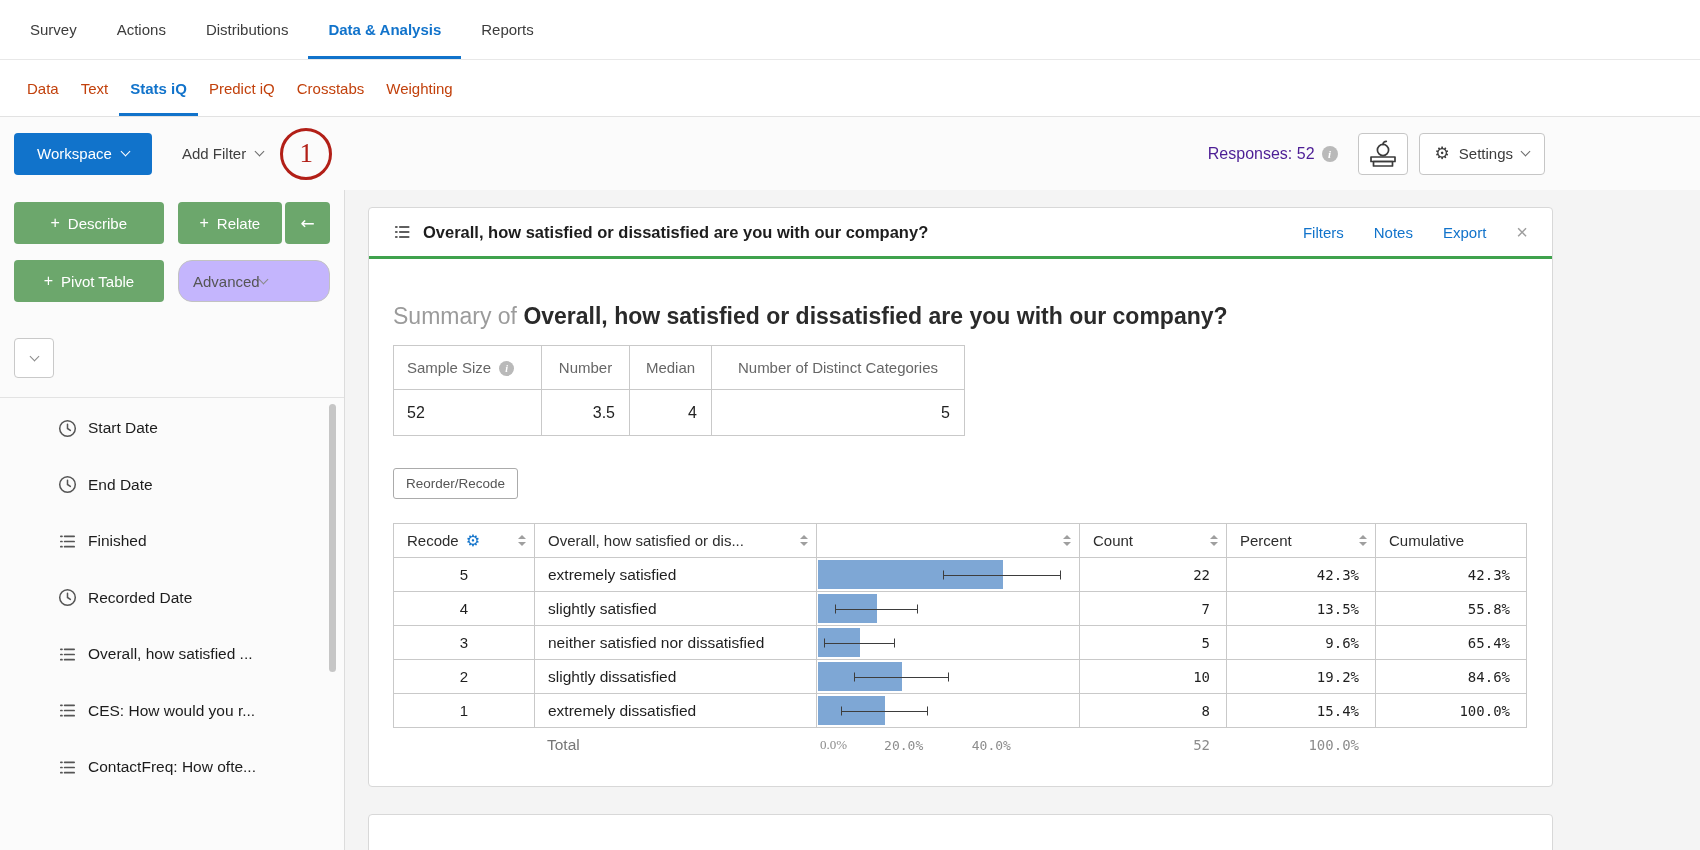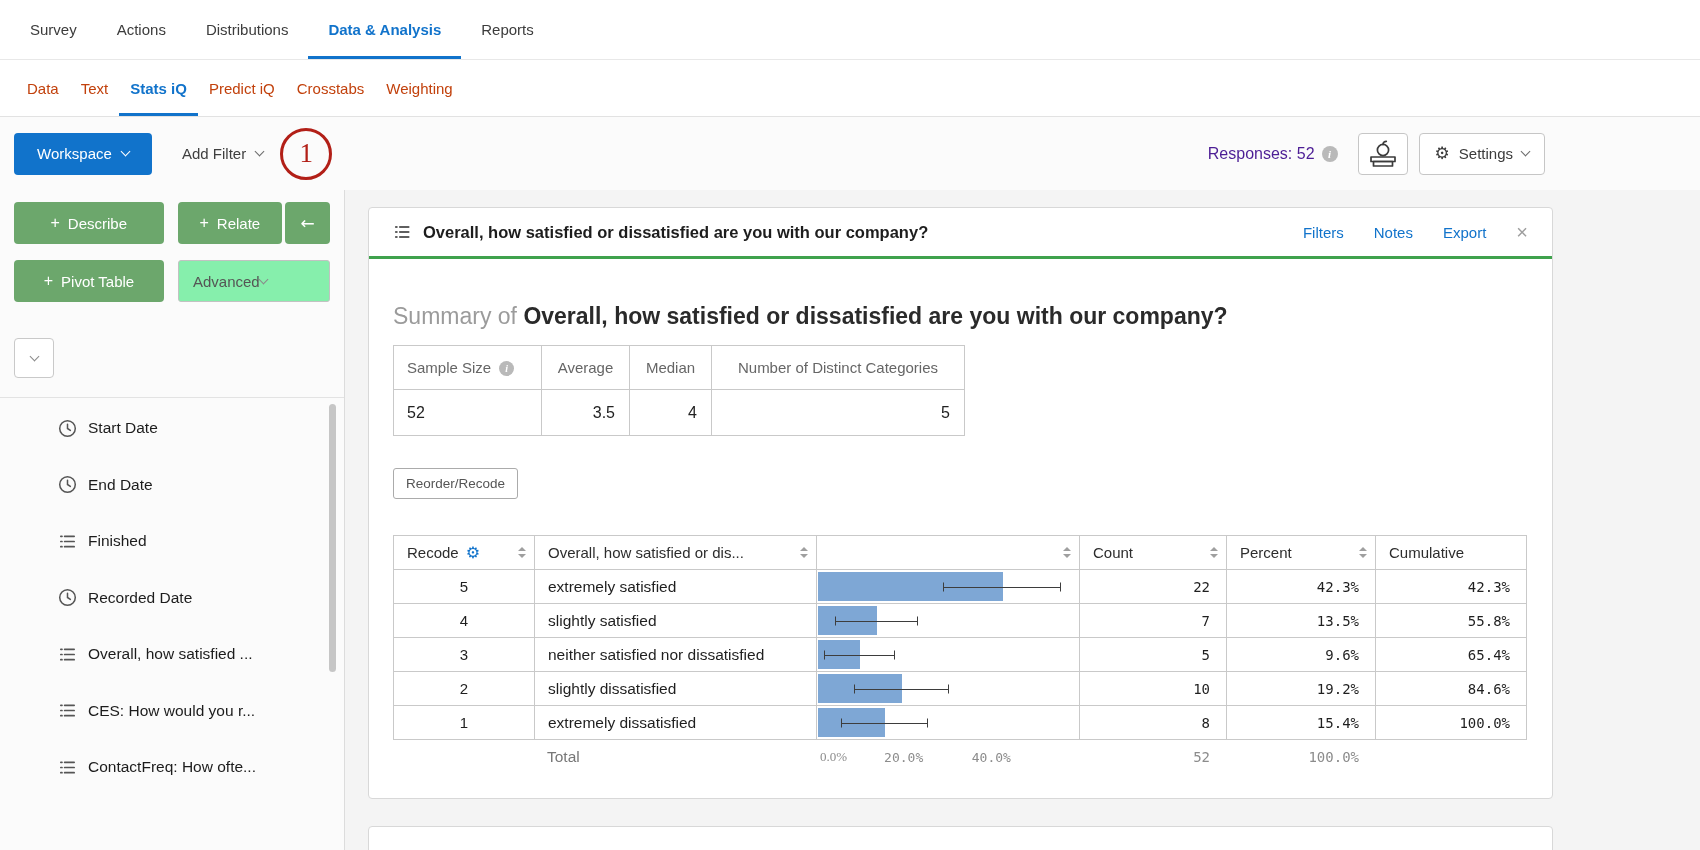--- a/index.html
+++ b/index.html
@@ -49,21 +49,21 @@
     flex-shrink:0;overflow:hidden}
   .btn-row{display:flex;gap:14px;padding:0 14px;margin-top:12px}
   .btn-row.second{margin-top:16px}
   .btn-green{height:42px;background:#6ca76c;border:none;border-radius:4px;color:#fff;
     font-size:15px;font-family:inherit;display:flex;align-items:center;justify-content:center;
     gap:8px;cursor:pointer}
   .plus{font-size:16px;line-height:1}
   .arrow{font-size:17px;line-height:1;font-family:"DejaVu Sans",sans-serif}
   .w150{width:150px}.w105{width:105px}
   .w45{width:45px;margin-left:-11px}
-  .btn-outline{width:152px;height:42px;background:#86efac;border:1px solid #c2c2c2;border-radius:3px;
+  .btn-outline{width:152px;height:42px;background:#c4b5fd;border:1px solid #c2c2c2;border-radius:14px;
     color:#555;font-size:15px;font-family:inherit;display:flex;align-items:center;
     padding:0 14px;cursor:pointer}
   .btn-outline .chev{color:#8a8a8a}
   .search-row{display:flex;gap:9px;padding:0 14px;margin-top:36px}
   .search-row input{flex:1;height:40px;border:1px solid #c9c9c9;border-radius:4px;
     padding:0 13px;font-size:15px;font-family:inherit;color:#333;background:#fff;outline:none}
   .search-row input::placeholder{color:#a9a9a9}
   .search-drop{width:40px;height:40px;background:#fff;border:1px solid #c9c9c9;border-radius:4px;
     display:flex;align-items:center;justify-content:center;color:#8a8a8a;cursor:pointer;flex-shrink:0}
   .sidebar-divider{border-bottom:1px solid #e3e3e3;margin-top:19px}
@@ -90,21 +90,21 @@
   .summary-table{border-collapse:collapse;margin-top:15px}
   .summary-table th,.summary-table td{border:1px solid #c9c9c9;font-weight:400}
   .summary-table th{height:44px;font-size:15px;color:#666}
   .summary-table td{height:46px;font-size:16px;color:#222}
   .s0{width:148px;text-align:left;padding-left:13px}
   .s1{width:88px}.s2{width:82px}.s3{width:253px}
   th.s1,th.s2,th.s3{text-align:center}
   td.right{text-align:right;padding-right:14px}
   .reorder{margin-top:32px;display:inline-block;background:#fff;border:1px solid #ababab;
     border-radius:3px;padding:7px 12px;font-size:13.5px;color:#555;font-family:inherit;cursor:pointer}
-  .results{border-collapse:collapse;margin-top:36px;table-layout:fixed}
+  .results{border-collapse:collapse;margin-top:24px;table-layout:fixed}
   .results th,.results td{border:1px solid #c9c9c9}
   .results th{height:34px;font-weight:400;font-size:15px;color:#2d2d2d;padding:0}
   .results td{height:34px;font-size:15.5px;padding:0;color:#1f1f1f}
   .hwrap{display:flex;align-items:center;padding:0 8px 0 13px;height:100%}
   .trunc{overflow:hidden;text-overflow:ellipsis;white-space:nowrap}
   .sort{display:inline-flex;flex-direction:column;gap:2.5px;margin-left:auto;padding-left:6px;cursor:pointer}
   .sort i{display:block;width:0;height:0;border-left:4px solid transparent;border-right:4px solid transparent}
   .sort .up{border-bottom:4.5px solid #9f9f9f}
   .sort .down{border-top:4.5px solid #9f9f9f}
   .gear-blue{color:#1173cb;font-size:16px;margin-left:7px;line-height:1;
@@ -317,21 +317,21 @@
           <span class="dim">Summary of</span>
           <span class="strong">Overall, how satisfied or dissatisfied are you with our company?</span>
         </h3>
 
         <table class="summary-table">
           <tbody>
               <tr>
             <th class="s0">
               <span>Sample Size</span><span class="info sm">i</span>
             </th>
-            <th class="s1">Average</th>
+            <th class="s1">Number</th>
             <th class="s2">Median</th>
             <th class="s3">Number of Distinct Categories</th>
           </tr>
           <tr>
             <td class="s0">52</td>
             <td class="s1 right">3.5</td>
             <td class="s2 right">4</td>
             <td class="s3 right">5</td>
           </tr>
         </tbody>

